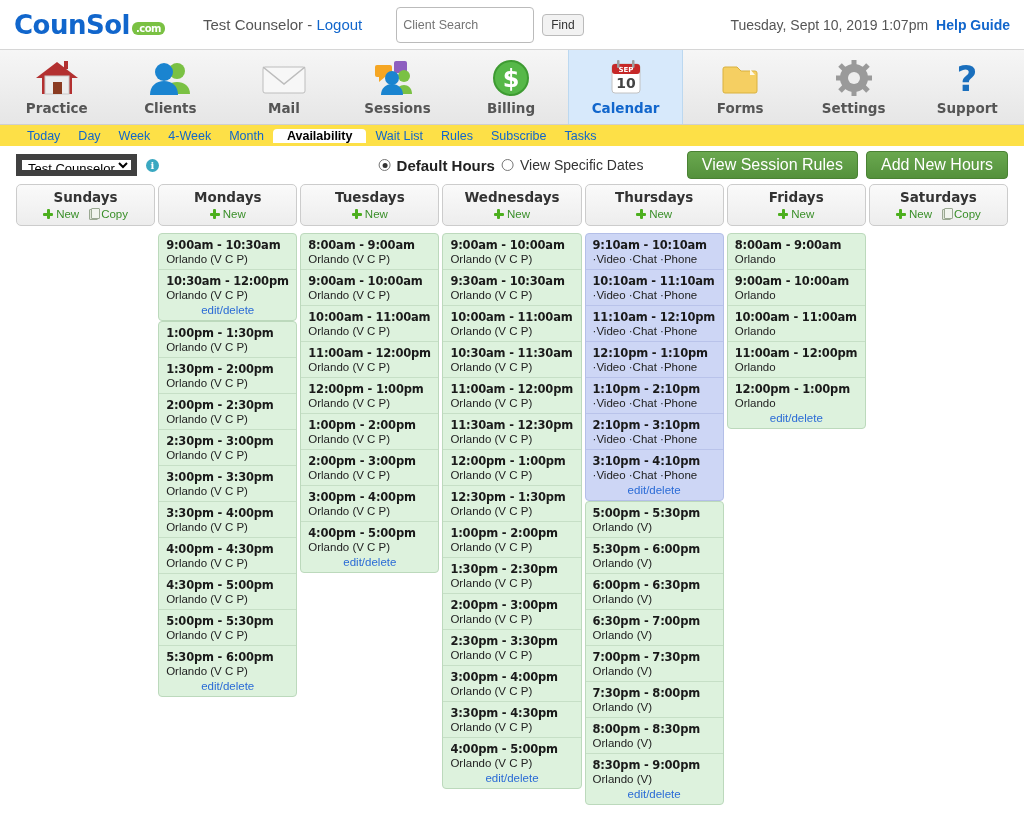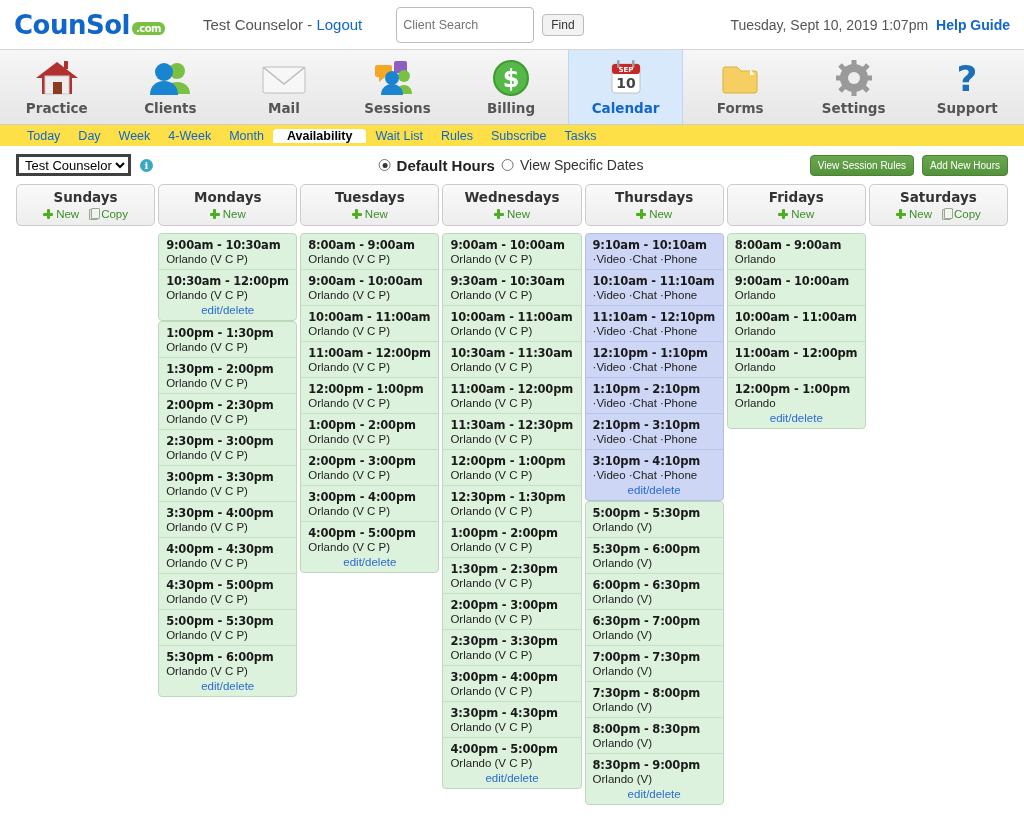--- a/index.html
+++ b/index.html
@@ -75,21 +75,21 @@
     background:#fff; color:#000; font-weight:bold;
     border-radius:4px 4px 0 0; padding:0 14px;
   }
 
   
   .controls {
     height:38px; display:flex; align-items:center; padding:0 16px;
     position:relative; background:#fff;
   }
   .counselor-select {
-    height:22px; font-size:13px; border:3px solid #404040; background:#fff;
+    height:22px; font-size:13px; border:6px solid #404040; background:#fff;
     font-family:"Liberation Sans", sans-serif; padding-left:2px;
   }
   .info-icon {
     width:13px; height:13px; border-radius:50%; background:#3aa8c1;
     color:#fff; font-size:10px; font-weight:bold; display:inline-flex;
     align-items:center; justify-content:center; margin-left:9px;
     font-family:"DejaVu Serif", serif;
   }
   .radio-group {
     position:absolute; left:50%; transform:translateX(-50%);
@@ -103,21 +103,21 @@
   .radio.checked::after {
     content:""; position:absolute; left:2.5px; top:2.5px;
     width:5px; height:5px; border-radius:50%; background:#333;
   }
   .rlabel-strong { font-size:15px; font-weight:bold; color:#222; }
   .rlabel { font-size:14px; color:#333; margin-right:2px; }
   .btn-green {
     background:linear-gradient(#6aa84f,#54913c);
     background-color:#5a9a42;
     color:#fff; border:1px solid #4a8234; border-radius:4px;
-    font-size:10px; padding:4px 7px; cursor:pointer; margin-left:8px;
+    font-size:16px; padding:4px 14px; cursor:pointer; margin-left:8px;
     font-family:"Liberation Sans", sans-serif;
   }
   .controls-right { margin-left:auto; display:flex; align-items:center; }
 
   
   .cal-wrap { padding:0 16px; }
   .cal-grid { display:flex; gap:3px; }
   .daycol { width:141px; display:flex; flex-direction:column; }
   .day-head {
     background:linear-gradient(#fafafa,#ededed);

